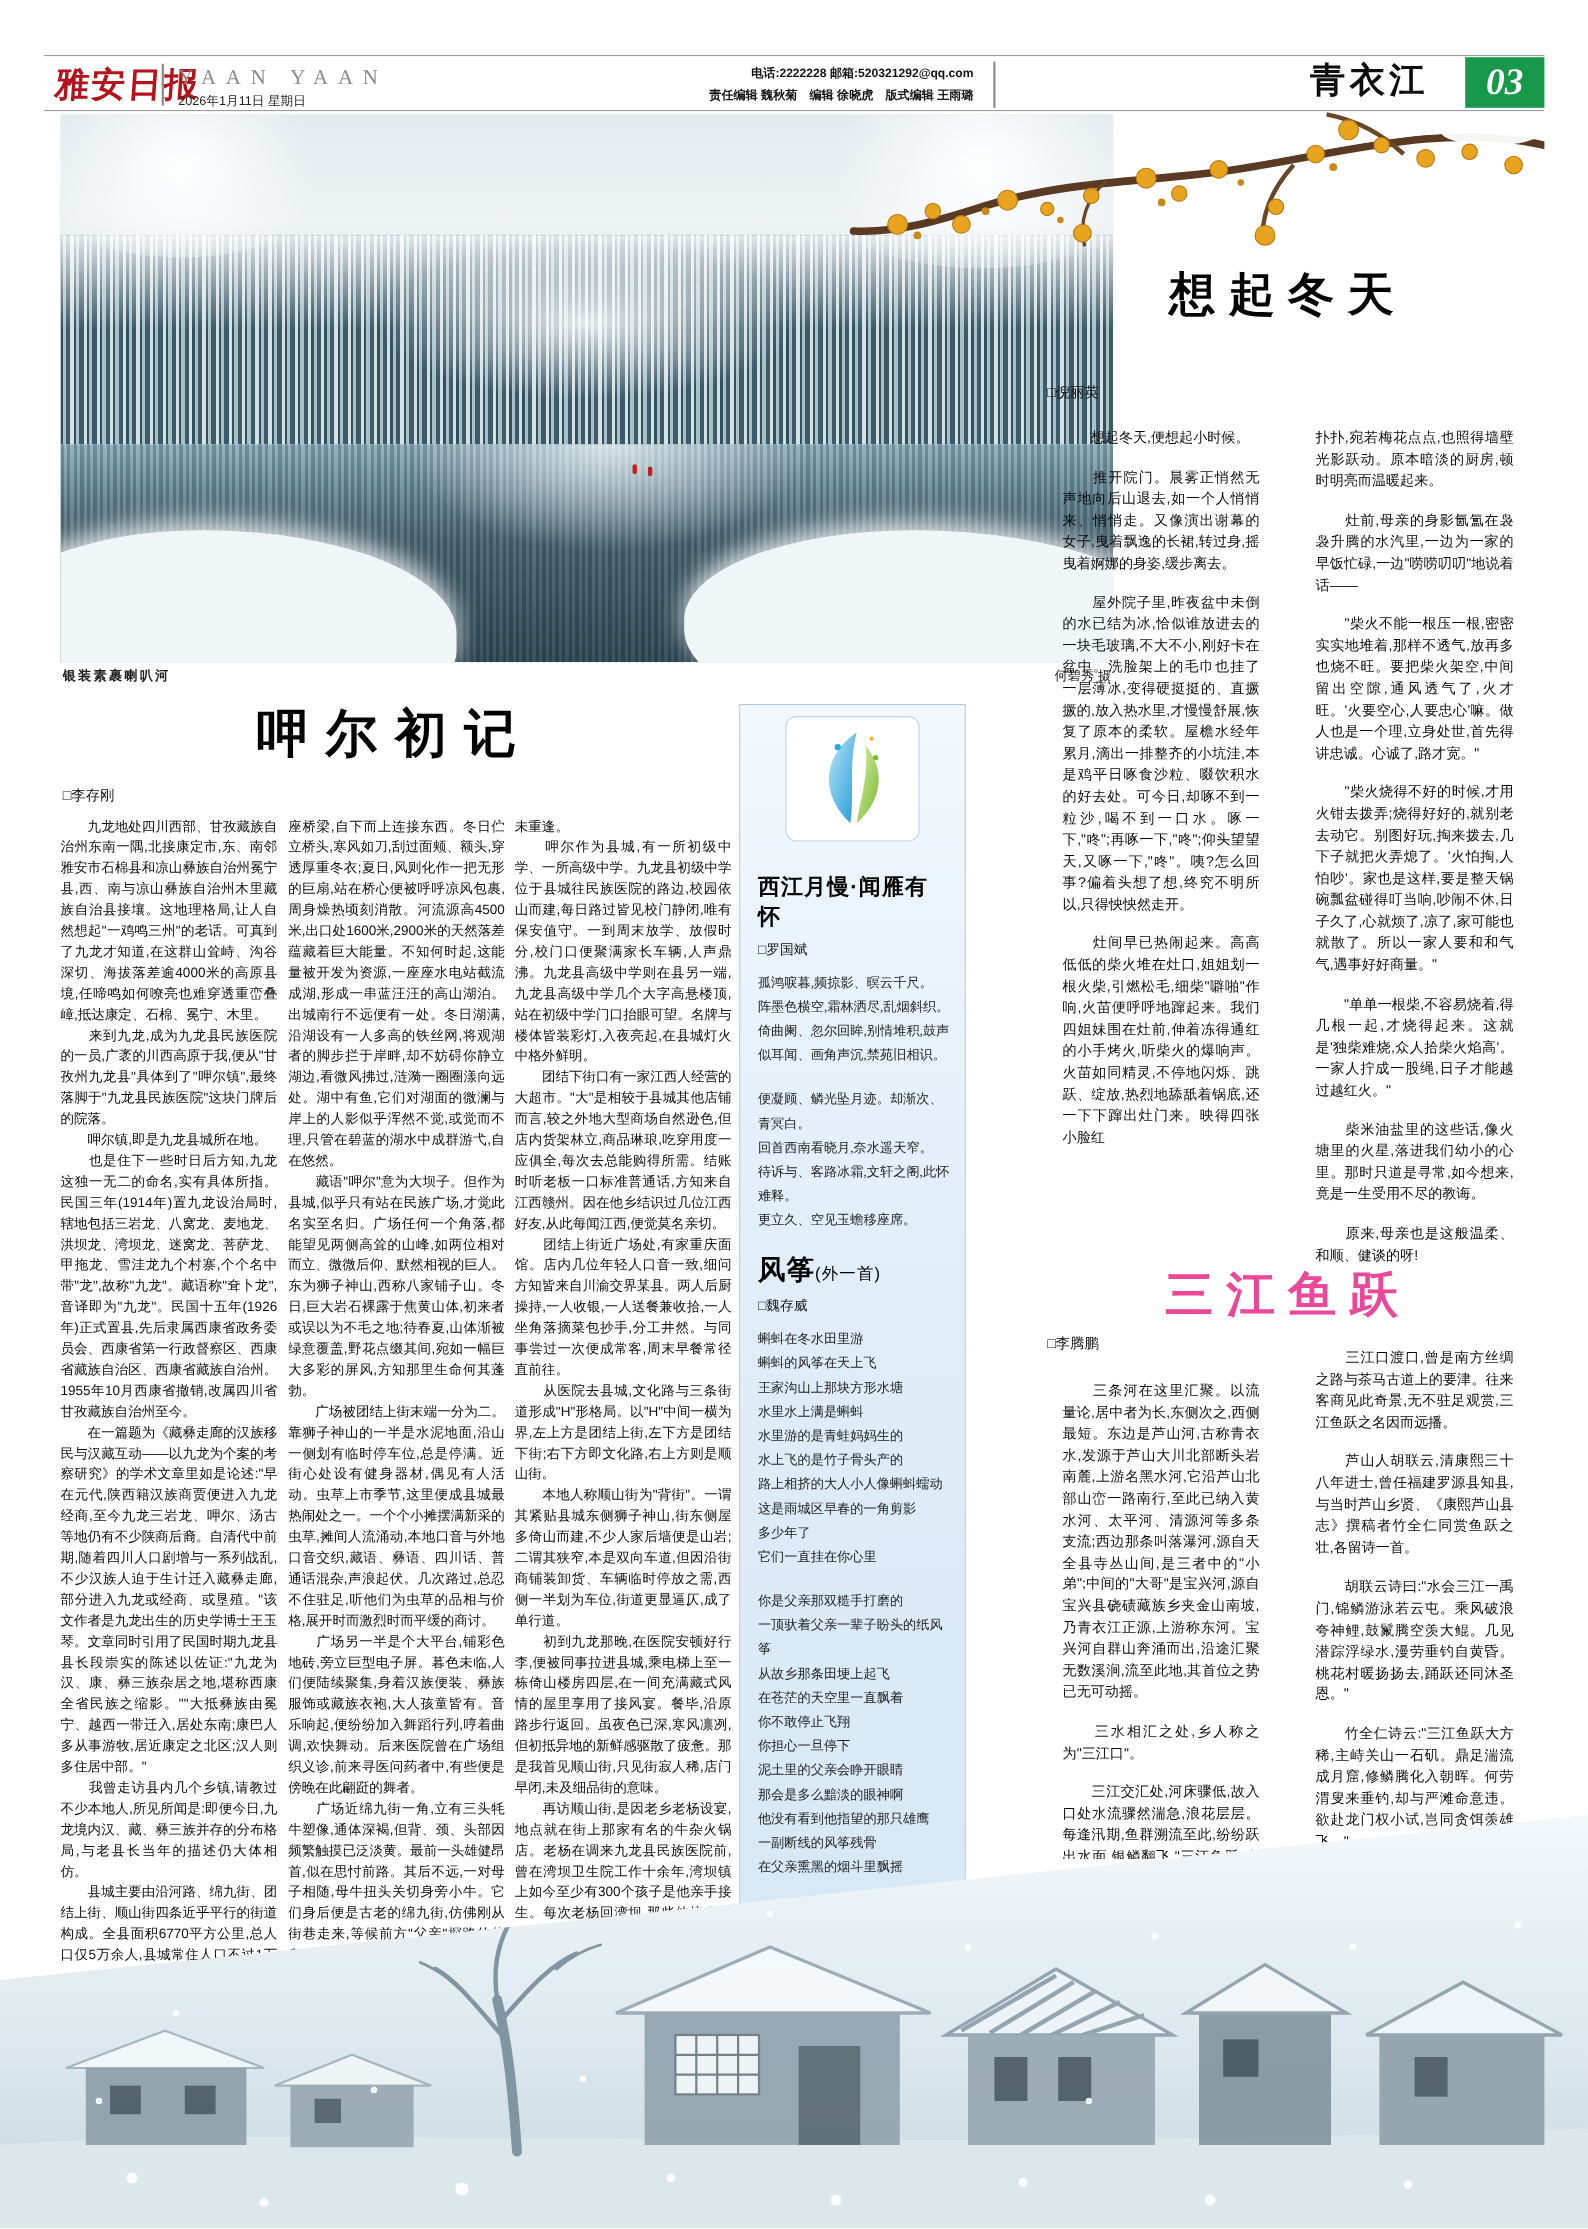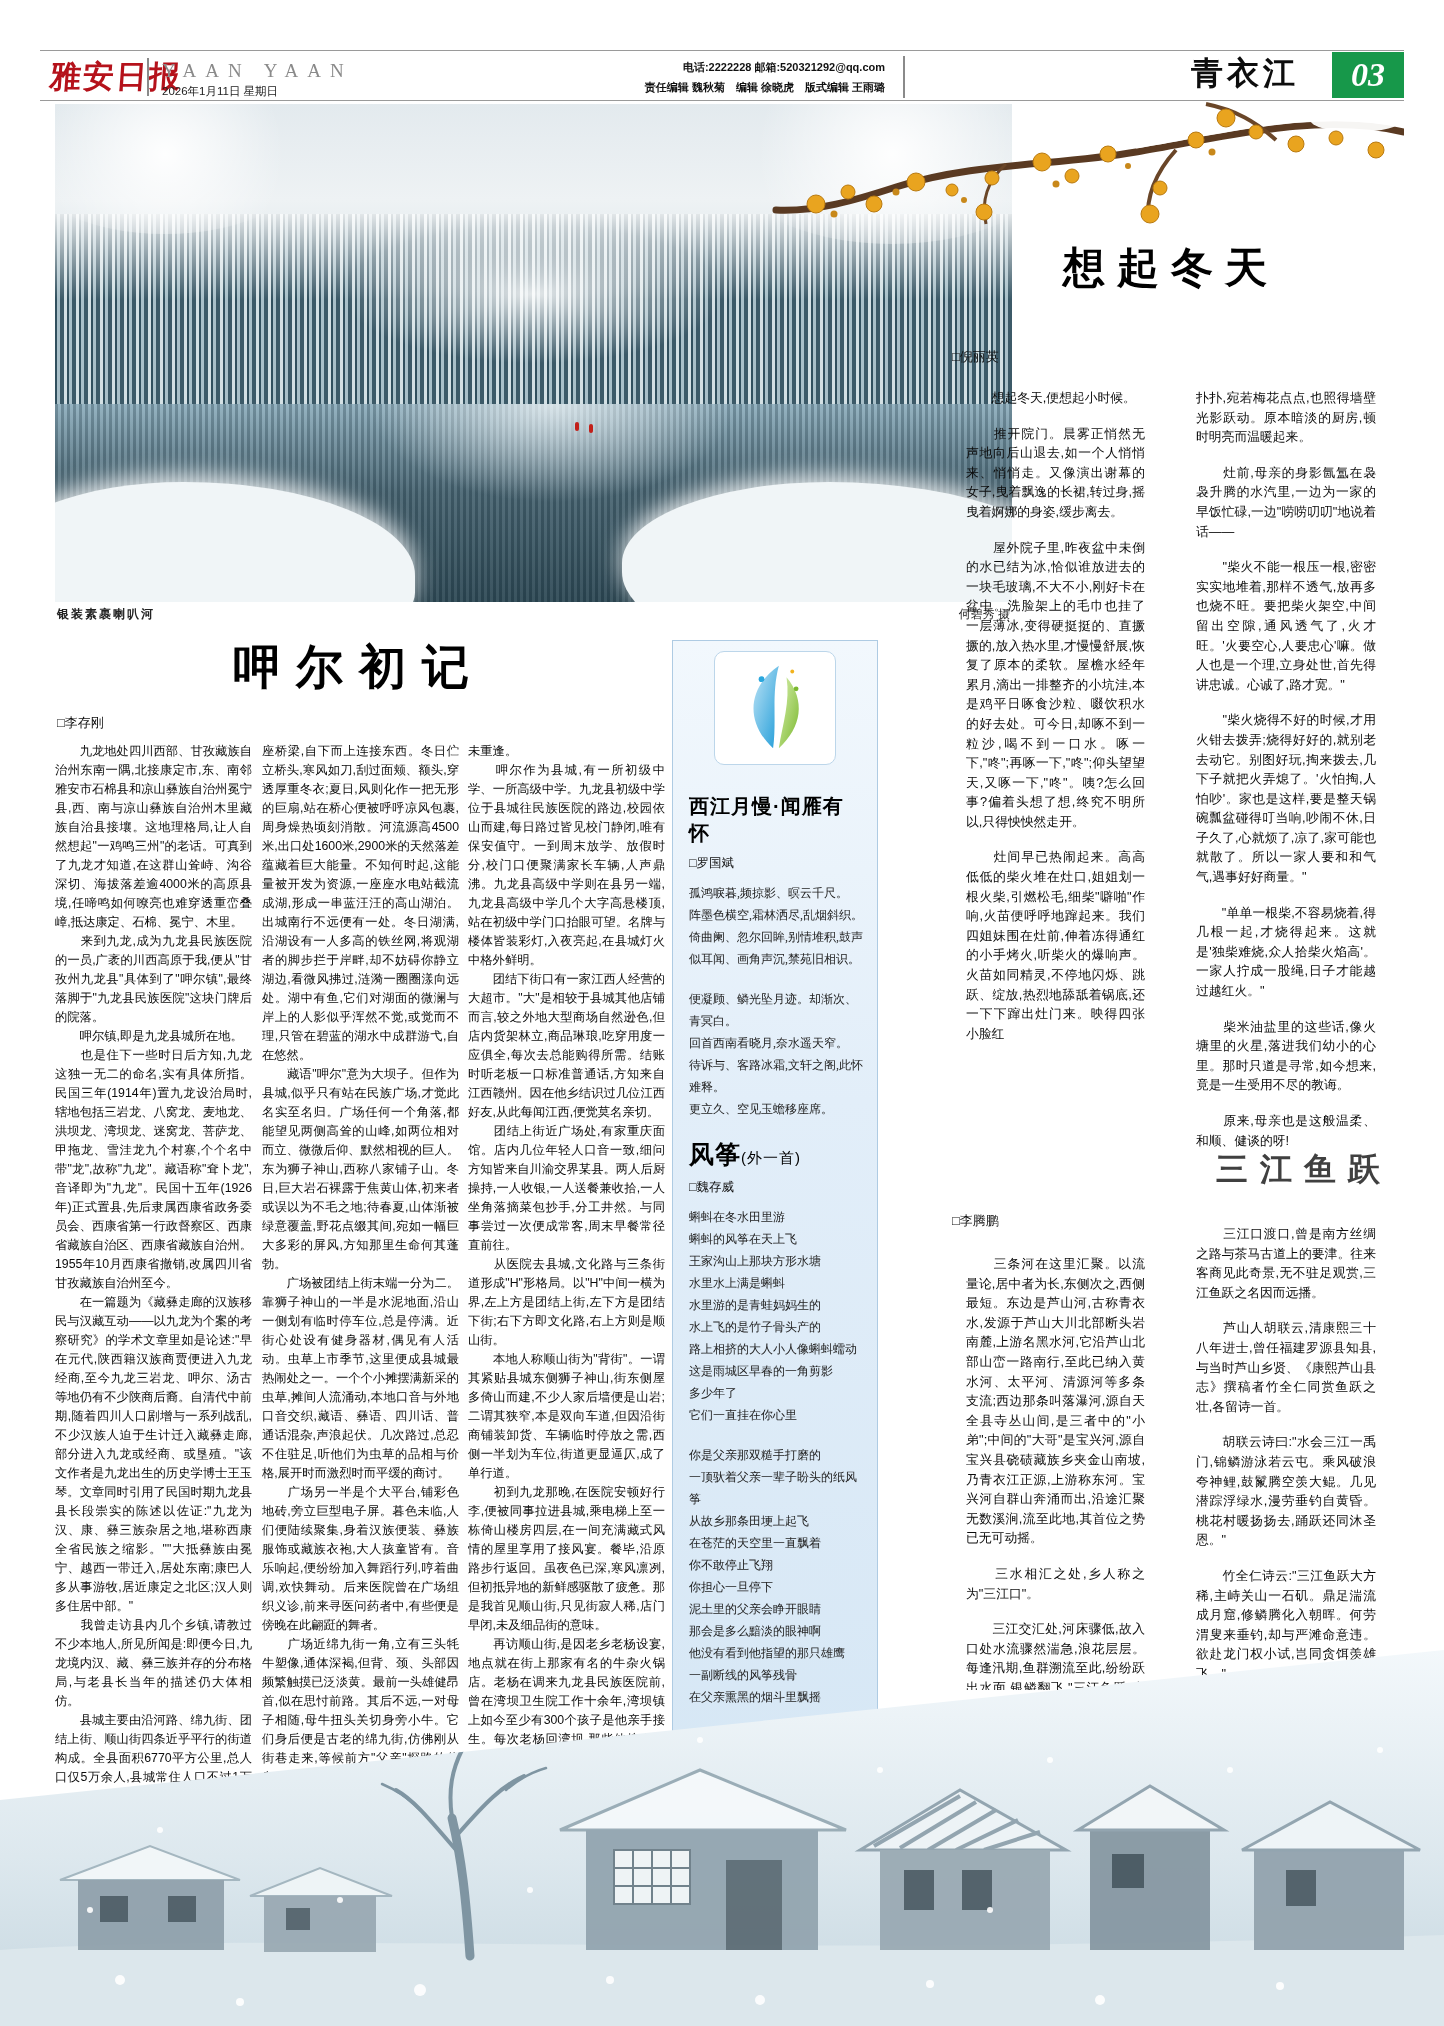--- a/index.html
+++ b/index.html
@@ -69,21 +69,21 @@
   .pline{margin:0;font-size:12px;line-height:22px;color:#222;
     font-family:"Liberation Serif",serif;}
   
   .plum{left:756px;top:92px;width:648px;height:150px;}
   .a2-title{left:950px;top:240px;width:442px;text-align:center;font-size:42px;font-weight:bold;letter-spacing:12px;color:#000;}
   .a2-author{left:952px;top:348px;font-size:13px;color:#111;}
   .col2x{position:absolute;text-align:justify;font-size:12.8px;line-height:19.6px;color:#0b0b0b;overflow:hidden;}
   .col2x p{margin:16px;}
   .a2c1{left:950px;top:372px;width:211px;height:790px;}
   .a2c2{left:1180px;top:372px;width:212px;height:786px;}
-  .a3-title{left:950px;top:1148px;width:442px;text-align:right;font-size:32px;font-weight:bold;letter-spacing:12px;color:#404040;}
+  .a3-title{left:950px;top:1148px;width:442px;text-align:center;font-size:44px;font-weight:bold;letter-spacing:12px;color:#ec4899;}
   .a3-author{left:952px;top:1212px;font-size:13px;color:#111;}
   .a3c1{left:950px;top:1238px;width:211px;height:452px;}
   .a3c2{left:1180px;top:1208px;width:212px;height:482px;}
   
   .village{left:0;top:1650px;width:1444px;height:376px;
     clip-path:polygon(0 150px,100% 0,100% 100%,0 100%);}
   .village svg{display:block;width:100%;height:100%;}
 </style>
 </head>
 <body>

